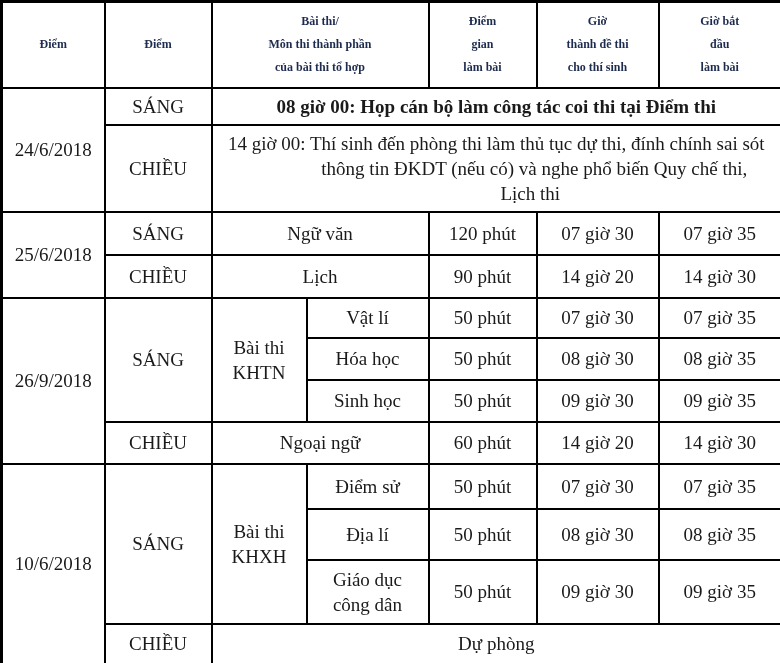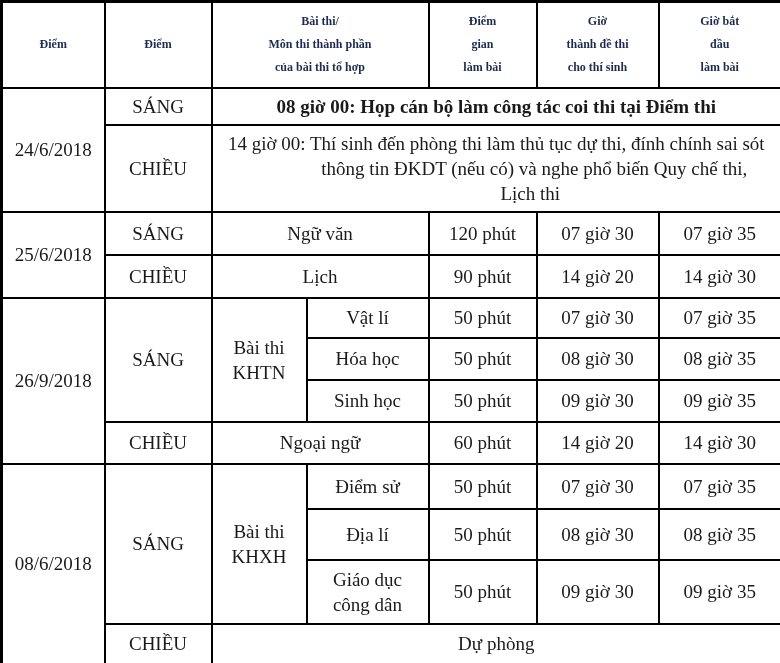--- a/index.html
+++ b/index.html
@@ -131,21 +131,21 @@
       </tr>
       <tr style="height:42px">
         <td>CHIỀU</td>
         <td colspan="2">Ngoại ngữ</td>
         <td>60 phút</td>
         <td class="bold">14 giờ 20</td>
         <td class="bold">14 giờ 30</td>
       </tr>
 
       <tr style="height:45px">
-        <td rowspan="4">08/6/2018</td>
+        <td rowspan="4">10/6/2018</td>
         <td rowspan="3">SÁNG</td>
         <td rowspan="3" class="pre">Bài thi
 KHXH</td>
         <td>Điểm sử</td>
         <td>50 phút</td>
         <td class="bold">07 giờ 30</td>
         <td class="bold">07 giờ 35</td>
       </tr>
       <tr style="height:51px">
         <td>Địa lí</td>

